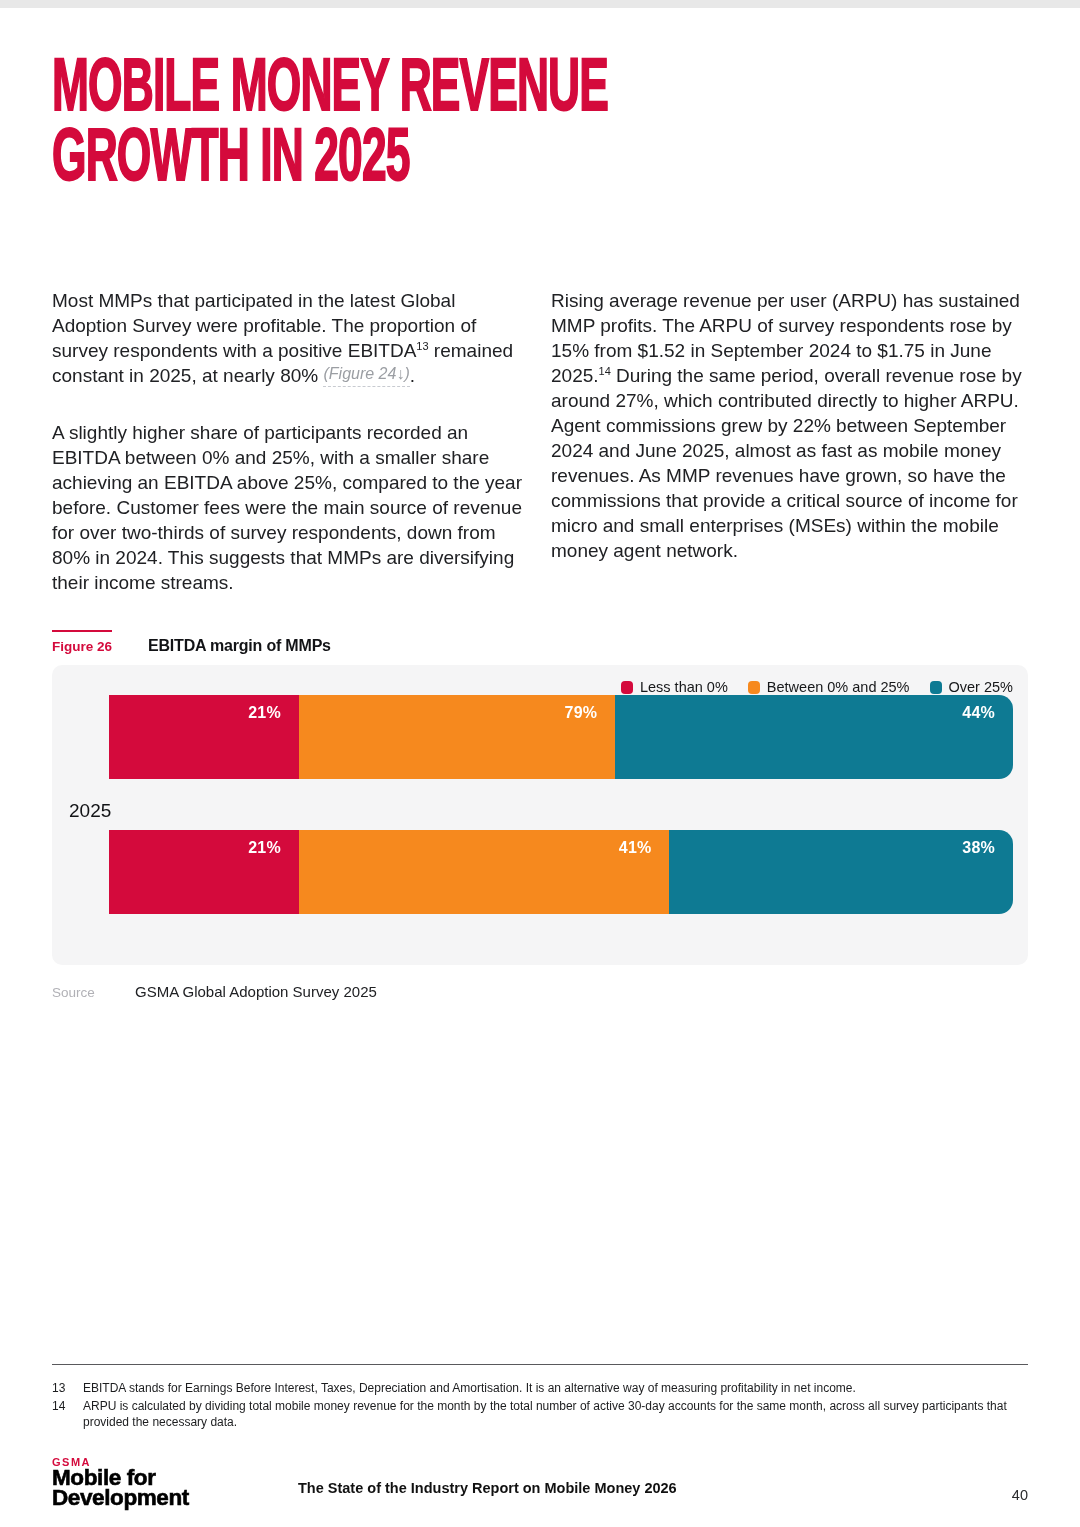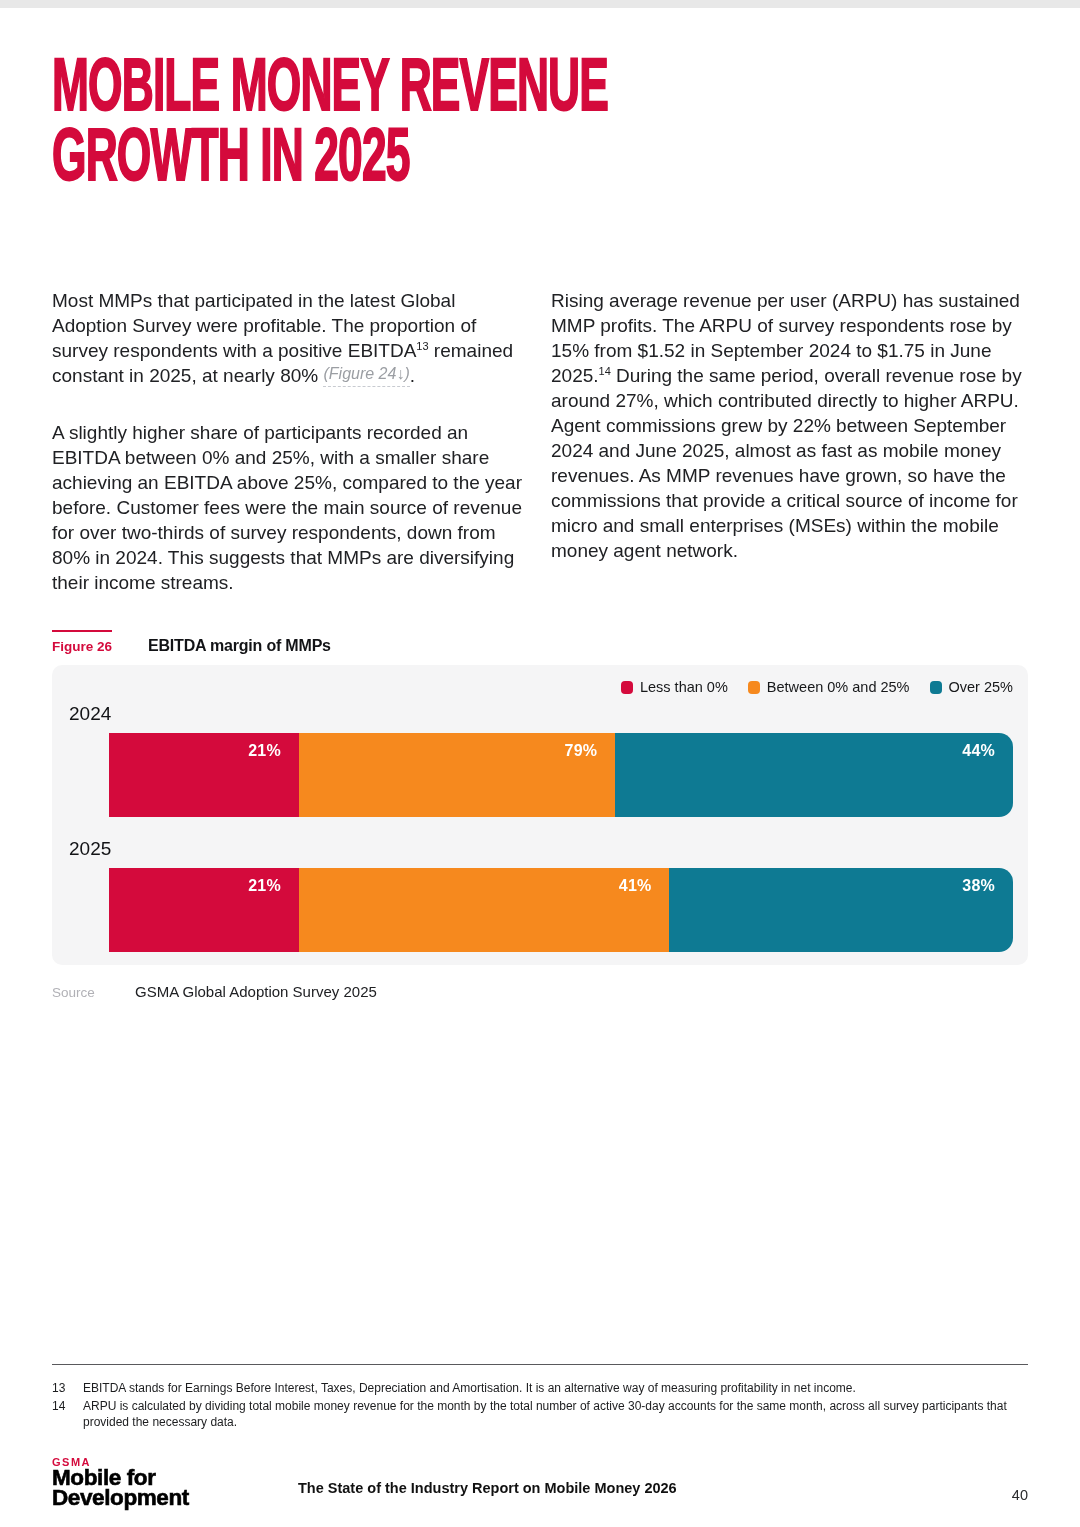--- a/index.html
+++ b/index.html
@@ -136,21 +136,20 @@
           <span class="legend-item">
             <span class="swatch" style="background: rgb(246, 137, 30);"></span>
             <span>Between 0% and 25%</span>
           </span>
           <span class="legend-item">
             <span class="swatch" style="background: rgb(14, 122, 147);"></span>
             <span>Over 25%</span>
           </span>
         </div>
       <div id="chart-rows">
-          <div class="row-label">2024</div>
           <div class="bar">
             <div class="seg" style="width: 21%; background: rgb(212, 10, 60);">
               <span class="seg-label">21%</span>
             </div>
             <div class="seg" style="width: 35%; background: rgb(246, 137, 30);">
               <span class="seg-label">79%</span>
             </div>
             <div class="seg" style="width: 44%; background: rgb(14, 122, 147);">
               <span class="seg-label">44%</span>
             </div>

